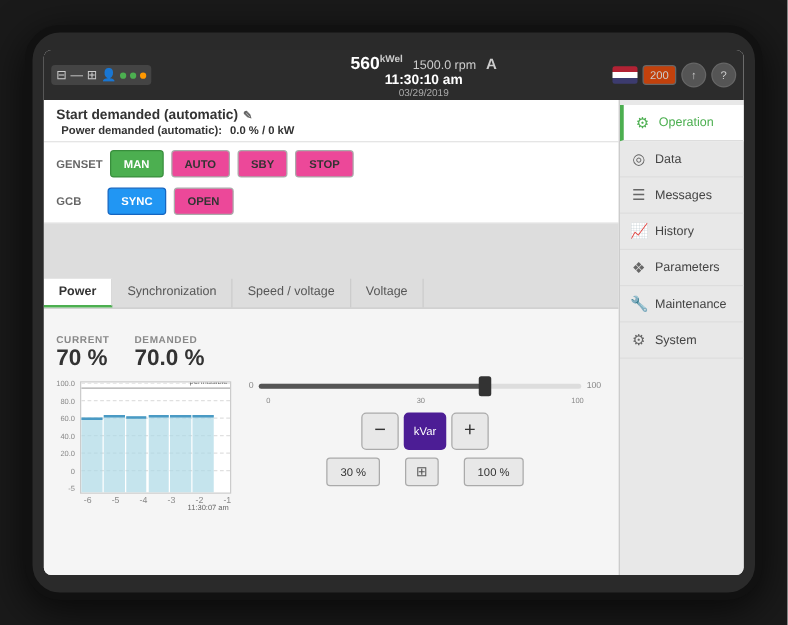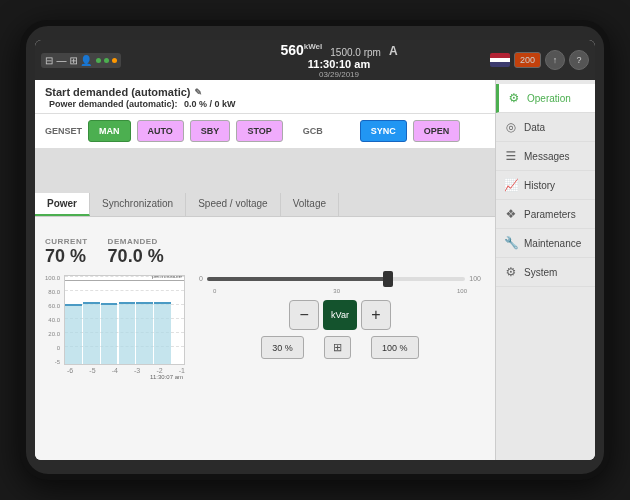--- a/index.html
+++ b/index.html
@@ -162,55 +162,54 @@
       margin-left: 4px;
     }
     
     .buttons-section {
       background: #fff;
       padding: 6px 10px;
       border-bottom: 1px solid #ddd;
     }
     .btn-group {
       display: flex;
-      flex-direction: row;
-      gap: 20px;
+      flex-direction: column;
+      gap: 8px;
     }
     .btn-group-row {
       display: flex;
       align-items: center;
       gap: 6px;
     }
     .group-label {
       font-size: 9px;
       color: #666;
       font-weight: bold;
       min-width: 35px;
     }
     .ctrl-btn {
       height: 22px;
       padding: 0 10px;
       border: 1px solid #aaa;
       border-radius: 3px;
       font-size: 9px;
       font-weight: bold;
       cursor: pointer;
-      background: #f0abfc;
+      background: #ec4899;
       color: #333;
     }
     .ctrl-btn.active-green {
       background: #4caf50;
       color: #fff;
       border-color: #388e3c;
     }
     .ctrl-btn.active-blue {
       background: #2196f3;
       color: #fff;
       border-color: #1565c0;
-      margin-left: 16px;
     }
     
     .tabs-row {
       display: flex;
       background: #ddd;
       border-bottom: 1px solid #ccc;
     }
     .tab {
       padding: 5px 12px;
       font-size: 10px;
@@ -345,21 +344,21 @@
       border: 1px solid #aaa;
       background: #e8e8e8;
       font-size: 16px;
       cursor: pointer;
       display: flex;
       align-items: center;
       justify-content: center;
       color: #333;
     }
     .unit-btn {
-      background: #14532d;
+      background: #4c1d95;
       color: #fff;
       border: none;
       border-radius: 4px;
       padding: 4px 8px;
       font-size: 9px;
       cursor: pointer;
       height: 30px;
     }
     .preset-buttons-row {
       display: flex;

